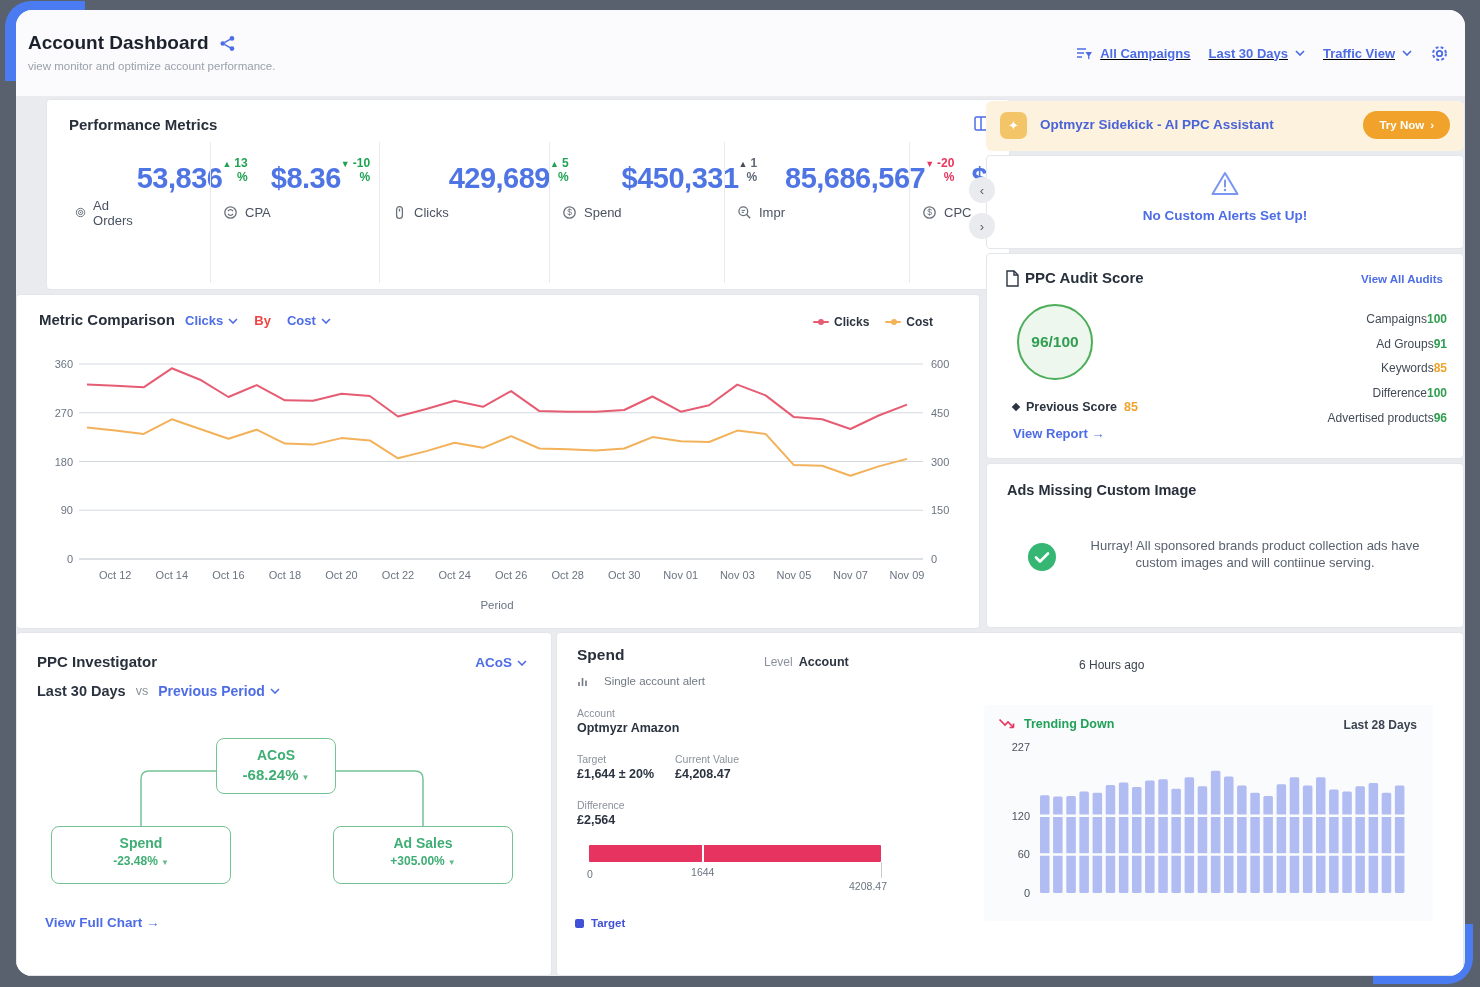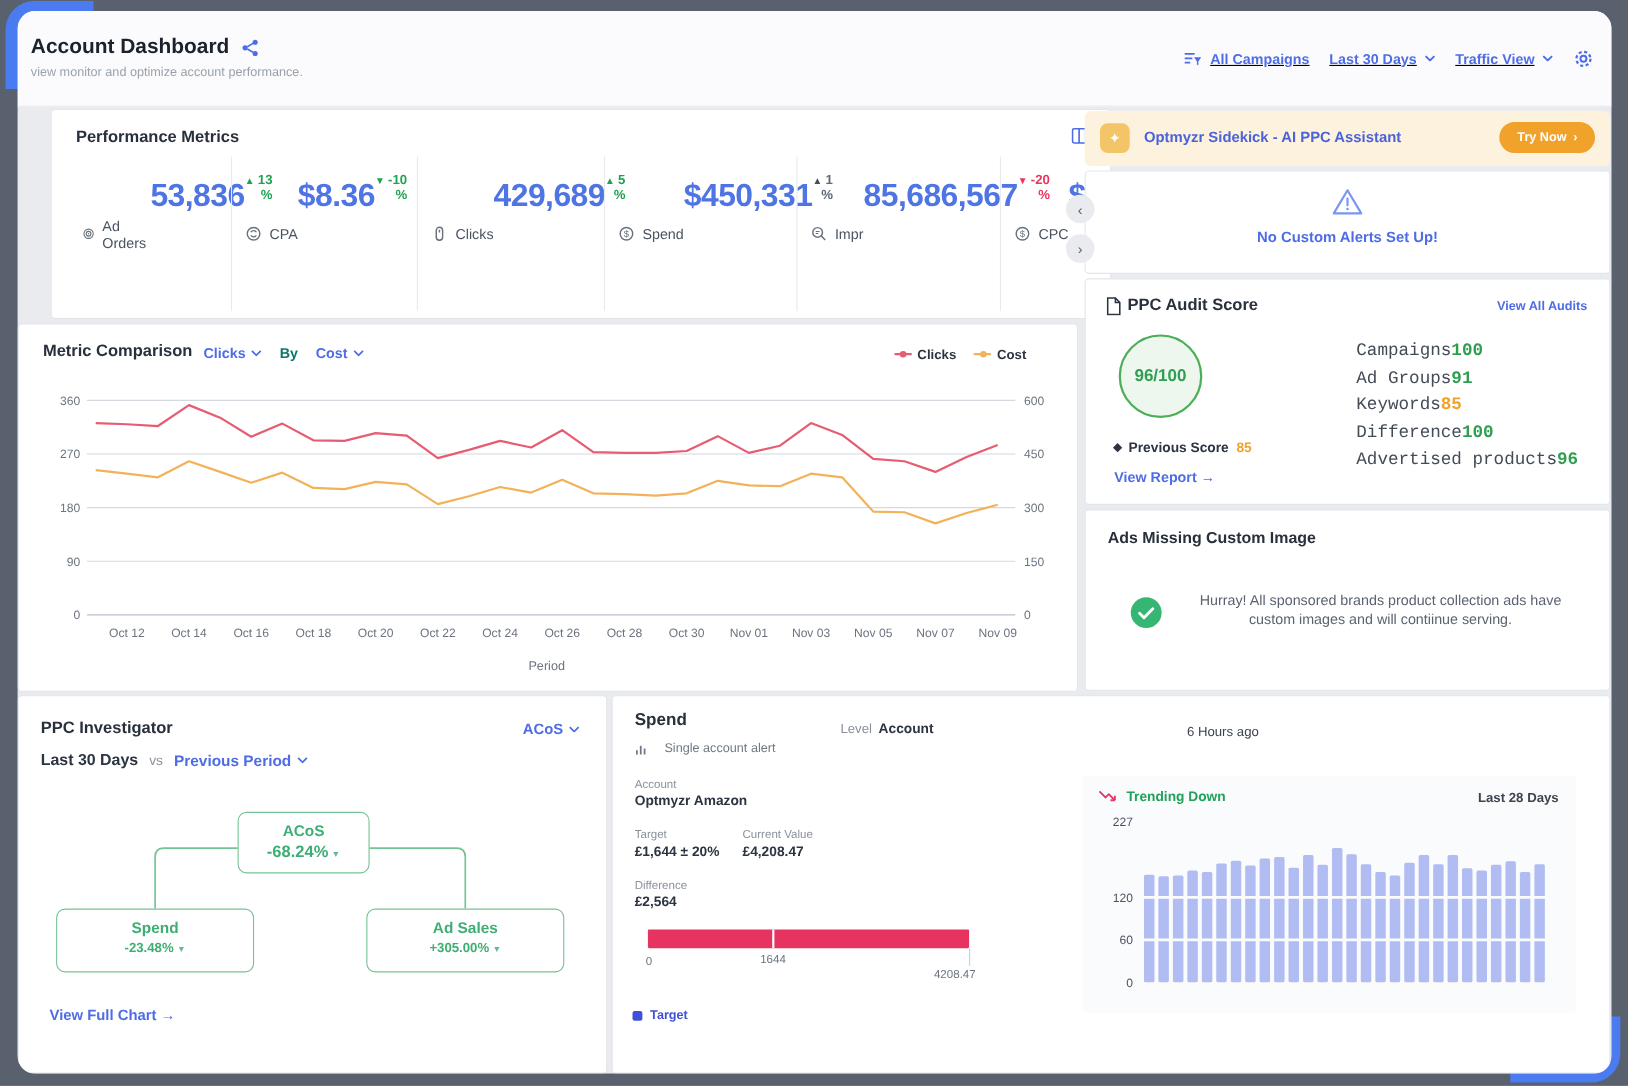--- a/index.html
+++ b/index.html
@@ -34,21 +34,21 @@
   .m-delta .tri{font-size:9px;margin-right:3px;}
   .d-green{color:#1fa353;} .d-red{color:#e8365e;} .d-gray{color:#5f6876;}
   .d-gray .tri{color:#454c57;}
   .m-spark{margin-top:auto;width:88%;}
   .navbtn{position:absolute;width:26px;height:26px;border-radius:50%;background:#e9ebee;color:#5a626e;display:flex;align-items:center;justify-content:center;font-size:13px;cursor:pointer;z-index:5;}
   #nav-prev{right:14px;top:77px;} #nav-next{right:14px;top:113px;}
   
   #cmp{left:0;top:284px;width:964px;height:335px;}
   #cmp .ptitle{position:absolute;left:22px;top:16px;}
   .cmp-controls{position:absolute;left:168px;top:18px;display:flex;align-items:center;gap:16px;font-size:13px;}
-  .by{color:#0f766e;font-weight:600;}
+  .by{color:#ef4444;font-weight:600;}
   .cmp-legend{position:absolute;right:46px;top:20px;display:flex;gap:16px;align-items:center;}
   .leg-item{display:flex;align-items:center;gap:5px;font-size:12px;font-weight:600;color:#2b3440;cursor:pointer;}
   .leg-mark{position:relative;width:16px;height:2.5px;border-radius:2px;}
   .leg-mark:after{content:"";position:absolute;left:5.5px;top:-1.8px;width:6px;height:6px;border-radius:50%;background:inherit;}
   #cmp svg.chart{position:absolute;left:0;top:52px;}
   
   #sidekick{left:970px;top:91px;width:478px;height:50px;background:#fcf2dd;border-radius:6px;position:absolute;}
   .sk-icon{position:absolute;left:14px;top:11px;width:27px;height:27px;border-radius:7px;background:#f4c568;color:#fff;display:flex;align-items:center;justify-content:center;font-size:13px;}
   .sk-title{position:absolute;left:54px;top:16px;font-size:13.5px;font-weight:700;color:#4a63d8;}
   .sk-btn{position:absolute;right:14px;top:10px;height:28px;padding:0 16px;border-radius:15px;background:#f0a22a;color:#fff;font-size:11.5px;font-weight:700;display:flex;align-items:center;gap:6px;border:none;cursor:pointer;font-family:inherit;}
@@ -58,21 +58,21 @@
   #audit{left:970px;top:243px;width:478px;height:206px;}
   #audit .ptitle{position:absolute;left:38px;top:15px;}
   .audit-doc{position:absolute;left:18px;top:16px;}
   .audit-link{position:absolute;right:20px;top:19px;font-size:11.5px;}
   .score-circle{position:absolute;left:30px;top:50px;width:72px;height:72px;border-radius:50%;border:2px solid #4cae58;background:#edf7ee;display:flex;align-items:center;justify-content:center;font-size:15.5px;font-weight:700;color:#2f9e50;}
   .prev-row{position:absolute;left:26px;top:146px;display:flex;align-items:center;gap:7px;font-size:12.5px;font-weight:600;color:#2b3440;}
   .diamond{width:6px;height:6px;background:#2b3440;transform:rotate(45deg);}
   .prev-val{color:#f0a22a;font-weight:700;}
   .report-link{position:absolute;left:26px;top:172px;font-size:13px;}
   .audit-rows{position:absolute;left:246px;top:53px;width:214px;}
-  .arow{display:flex;justify-content:flex-start;align-items:center;height:24.6px;font-size:16px;font-family:Liberation Mono, monospace;}
+  .arow{display:flex;justify-content:flex-end;align-items:center;height:24.6px;font-size:12px;}
   .arow .al{color:#434b57;}
   .arow .av{font-weight:700;}
   .v-green{color:#2f9e50;} .v-orange{color:#f0a22a;}
   #adsimg{left:970px;top:453px;width:478px;height:165px;}
   #adsimg .ptitle{position:absolute;left:20px;top:18px;font-size:14.5px;}
   .ok-icon{position:absolute;left:40px;top:78px;}
   .ads-msg{position:absolute;left:86px;right:26px;top:74px;text-align:center;font-size:13px;color:#5a6370;line-height:1.3;}
   
   #invest{left:0;top:622px;width:536px;height:344px;}
   #invest .ptitle{position:absolute;left:20px;top:20px;}

